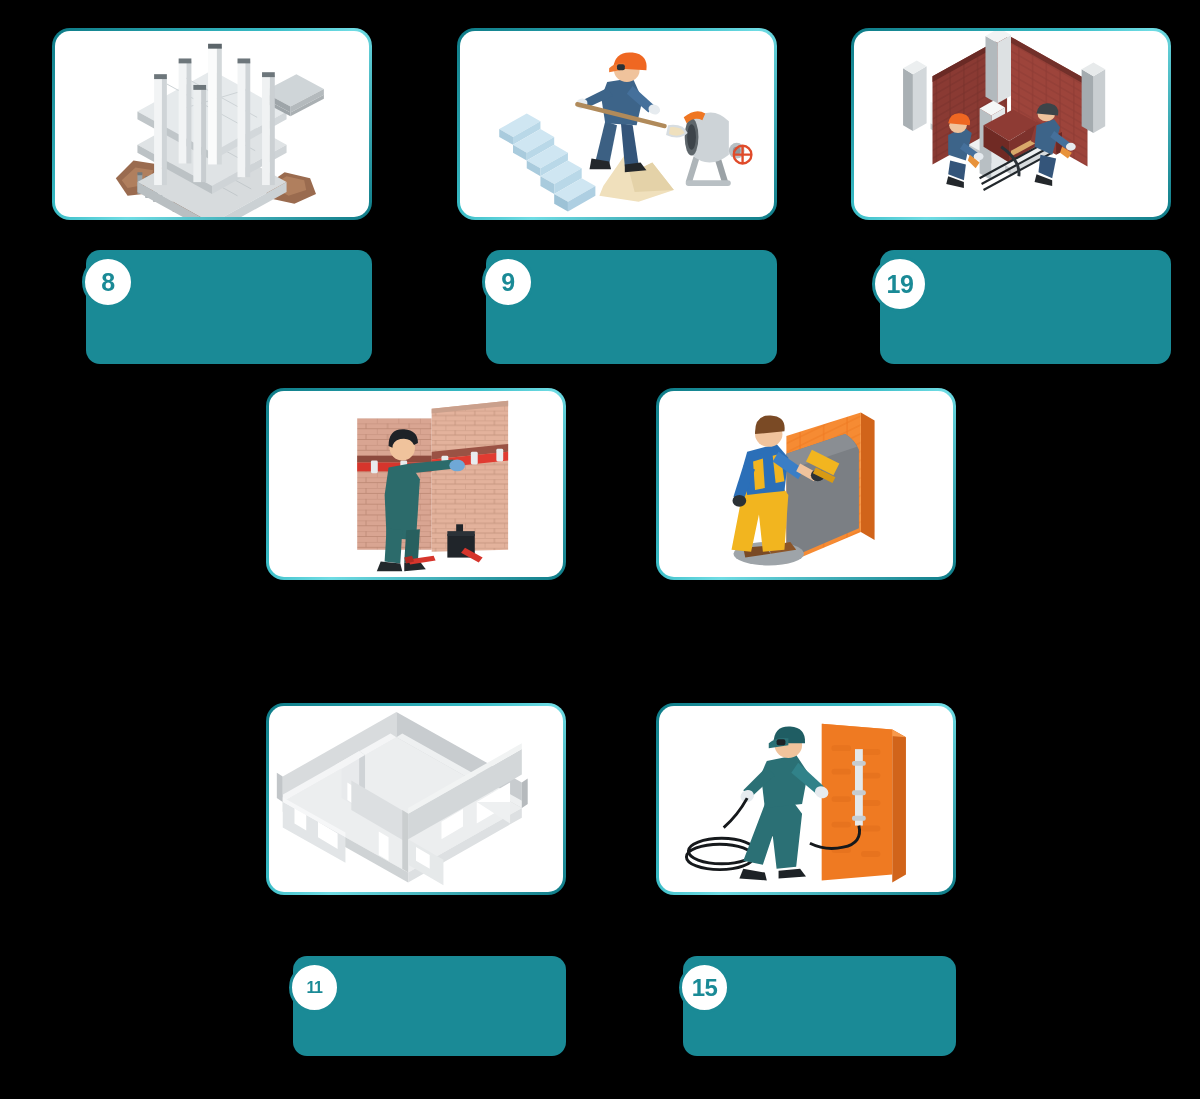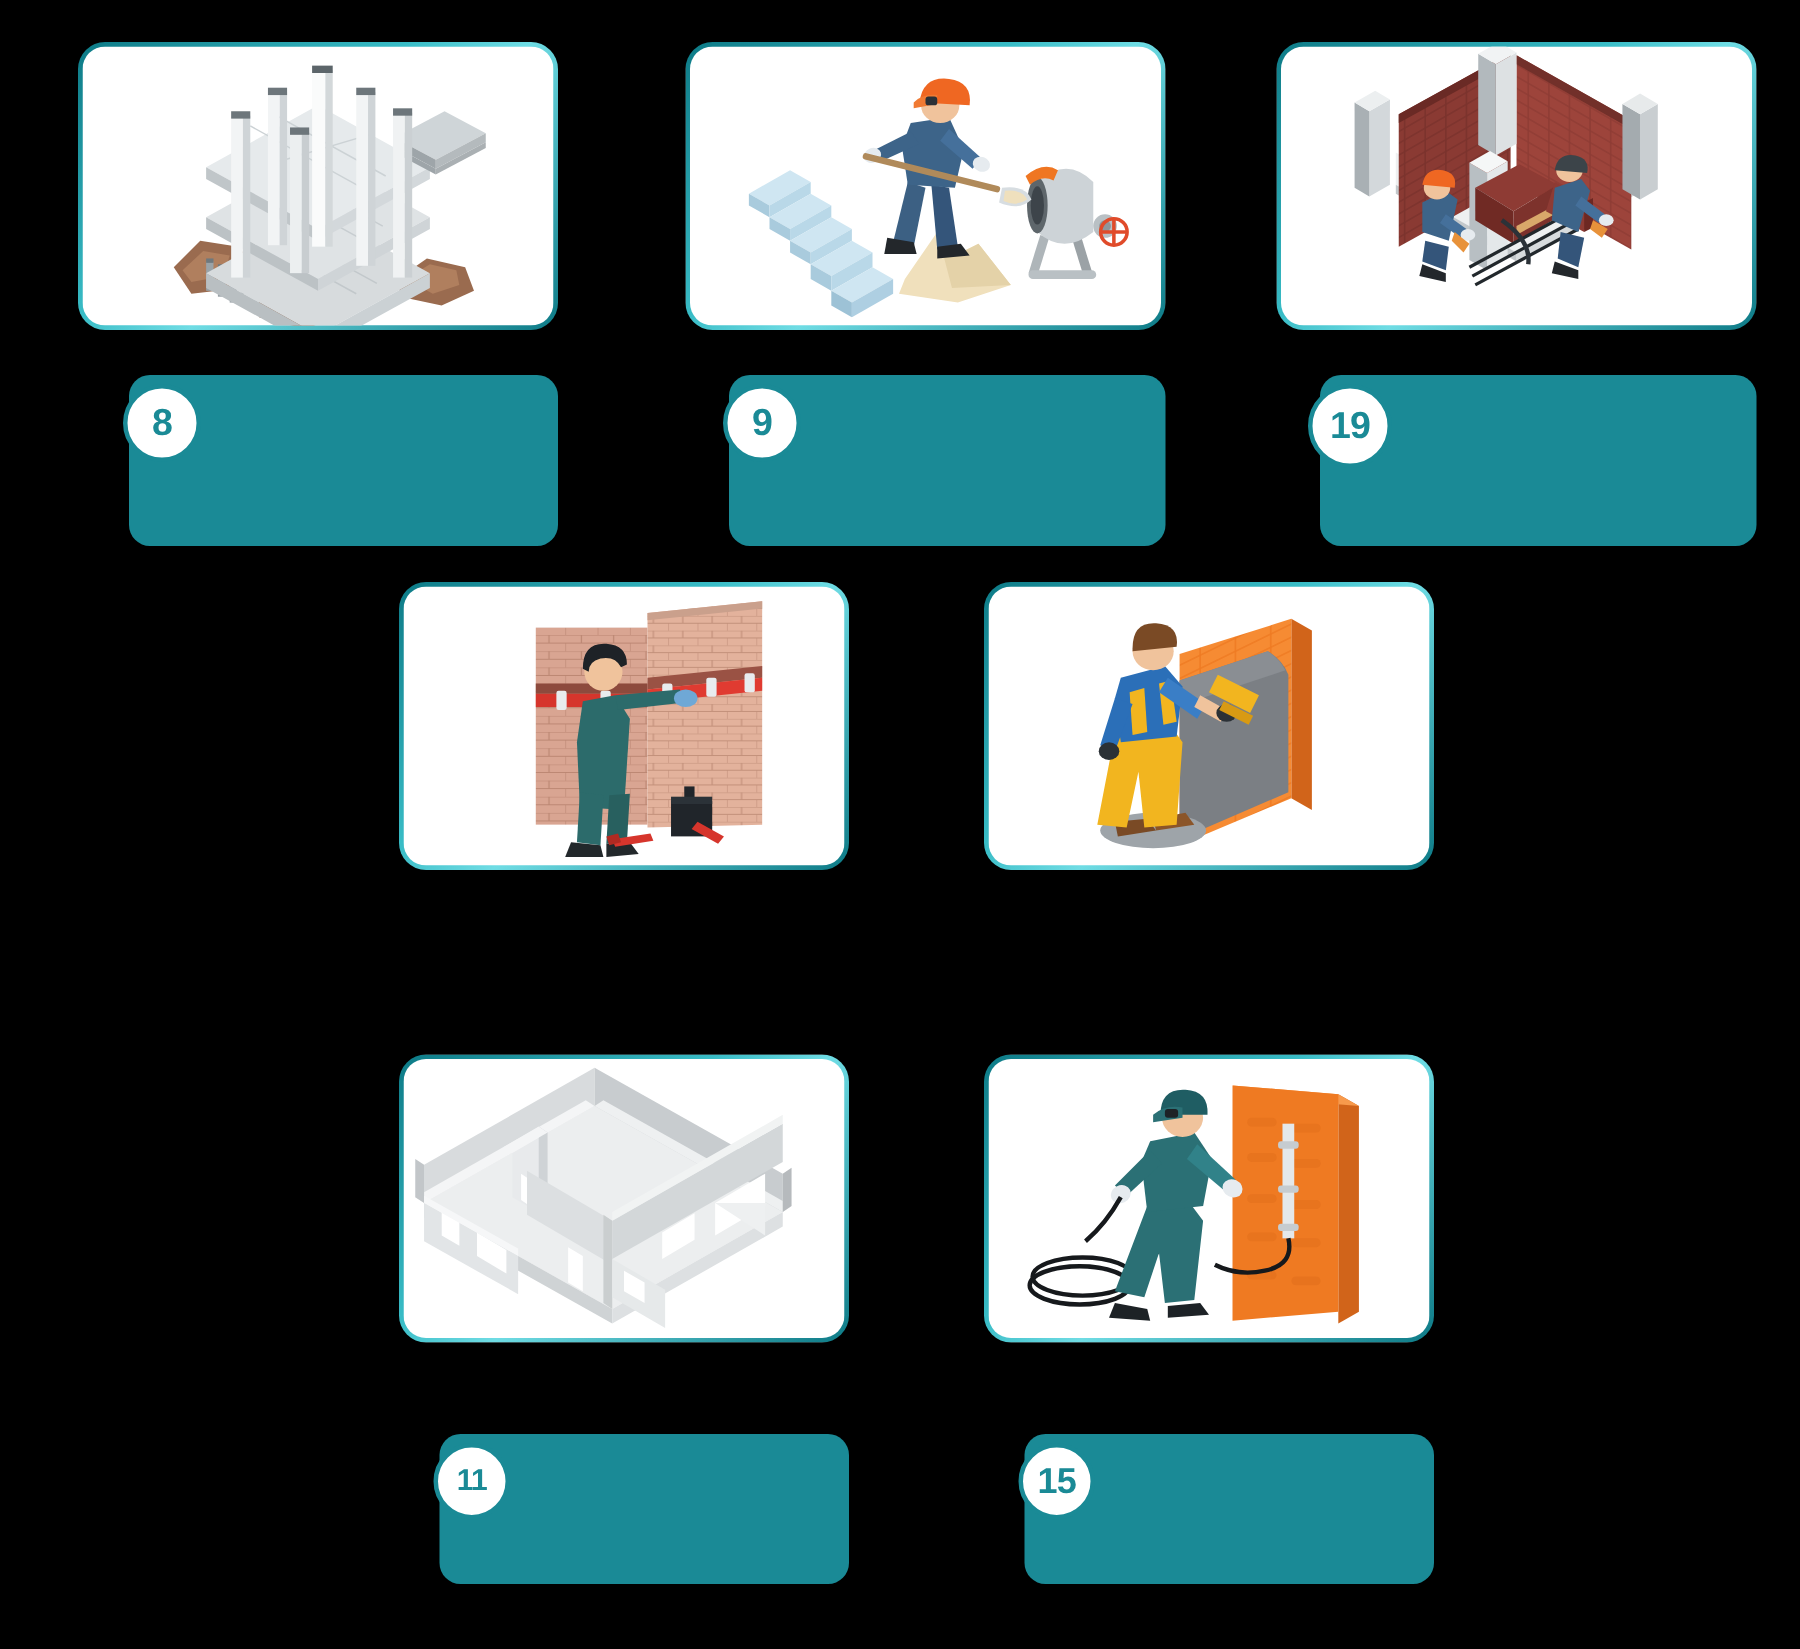--- a/index.html
+++ b/index.html
@@ -74,21 +74,21 @@
   #card10 .imgbox { width: 320px; height: 192px; }
   #card10 .panel  { left: 29px; top: 222px; width: 291px; height: 114px; }
   #card10 .panel-text { left: 51px; top: 240px; width: 258px; }
   #card10 .badge  { left: 21px; top: 228px; width: 56px; height: 56px; font-size: 25px; }
 
   
   #card11 { left: 266px; top: 388px; }
   #card11 .imgbox { width: 300px; height: 192px; }
   #card11 .panel  { left: 27px; top: 568px; width: 273px; height: 100px; }
   #card11 .panel-text { left: 41px; top: 586px; width: 248px; }
-  #card11 .badge  { left: 23px; top: 574px; width: 51px; height: 51px; font-size: 20px; }
+  #card11 .badge  { left: 23px; top: 574px; width: 51px; height: 51px; font-size: 16px; }
 
   #card12 { left: 656px; top: 388px; }
   #card12 .imgbox { width: 300px; height: 192px; }
   #card12 .panel  { left: 27px; top: 568px; width: 273px; height: 100px; }
   #card12 .panel-text { left: 41px; top: 586px; width: 248px; }
   #card12 .badge  { left: 23px; top: 574px; width: 51px; height: 51px; font-size: 24px; }
 
   
   #card13 { left: 266px; top: 703px; }
   #card13 .imgbox { width: 300px; height: 192px; }

